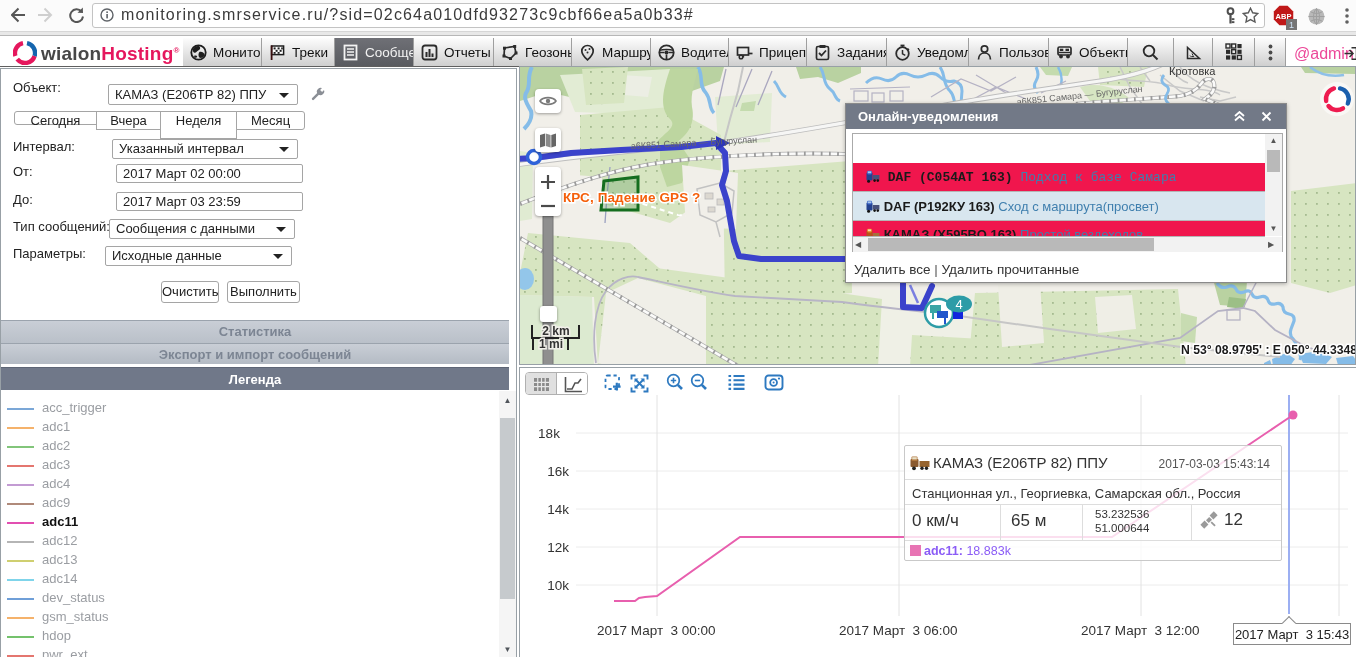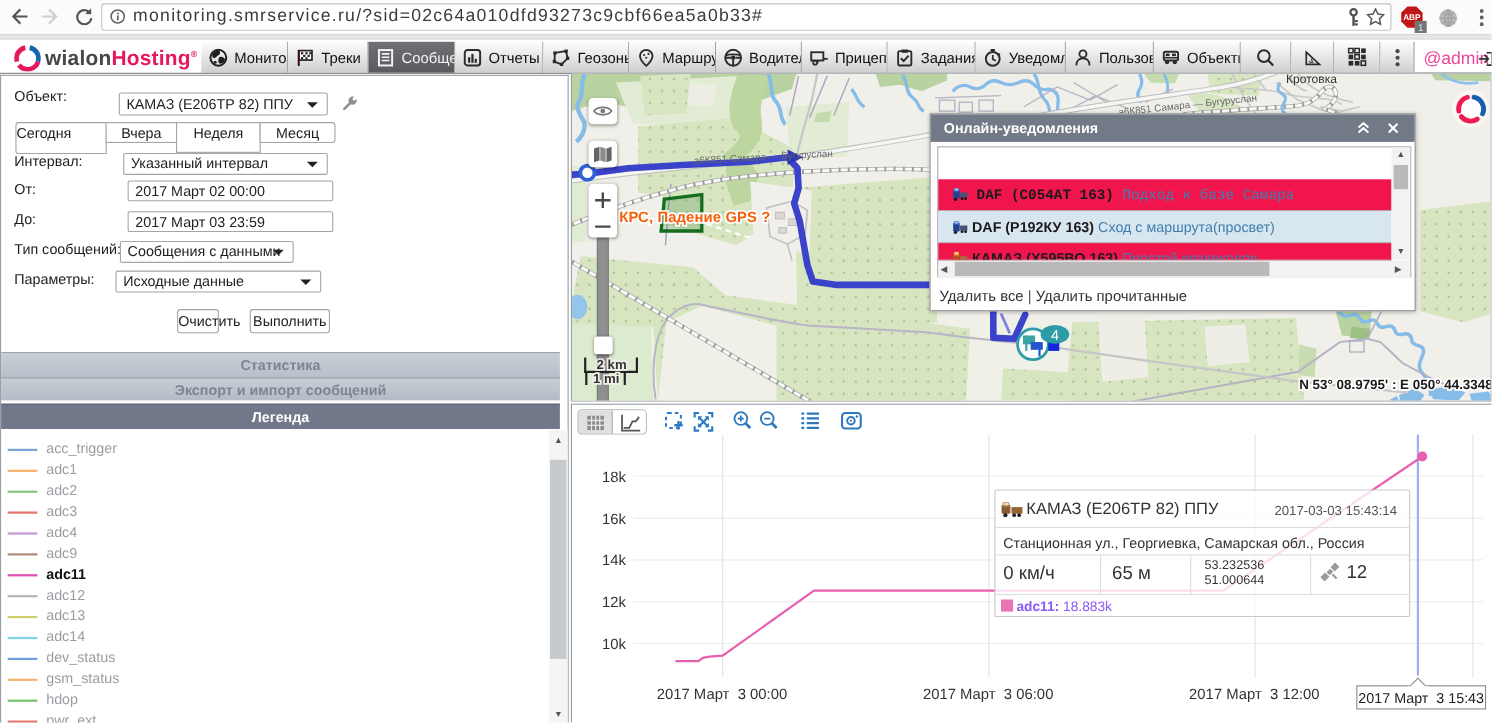--- a/index.html
+++ b/index.html
@@ -250,35 +250,35 @@
   <div id="lpanel"></div>
   <div class="flabel" style="left:13px;top:80px;">Объект:</div>
   <div class="ctl" style="left:108px;top:84px;width:190px;height:21px;line-height:19px;padding-left:6px;">КАМАЗ (Е206ТР 82) ППУ<span class="selarrow"></span></div>
   <svg class="abs" style="left:309px;top:86px" width="17" height="17" viewBox="0 0 17 17">
     <g transform="rotate(45 8.5 8.5)" fill="#8b8f96">
       <circle cx="8.5" cy="4.2" r="3.6"></circle>
       <rect x="7.1" y="-1" width="2.8" height="4.4" fill="#ffffff"></rect>
       <rect x="7.3" y="6.5" width="2.4" height="9.5" rx="1.2"></rect>
     </g>
   </svg>
-  <div class="ctl" style="left:14px;top:111px;width:83px;height:29px;line-height:17px;border-radius:3px 0 0 3px;">Сегодня</div>
+  <div class="ctl" style="left:14px;top:111px;width:83px;height:14px;text-align:center;line-height:17px;border-radius:3px 0 0 3px;">Сегодня</div>
   <div class="ctl" style="left:96px;top:111px;width:65px;height:19px;text-align:center;line-height:17px;border-radius:0;">Вчера</div>
   <div class="ctl" style="left:160px;top:111px;width:77px;height:28px;text-align:center;line-height:17px;border-radius:0;">Неделя</div>
   <div class="ctl" style="left:236px;top:111px;width:69px;height:19px;text-align:center;line-height:17px;border-radius:0 3px 3px 0;">Месяц</div>
   <div class="flabel" style="left:13px;top:139px;">Интервал:</div>
   <div class="ctl" style="left:112px;top:139px;width:186px;height:20px;line-height:18px;padding-left:6px;">Указанный интервал<span class="selarrow"></span></div>
   <div class="flabel" style="left:13px;top:164px;">От:</div>
   <div class="ctl" style="left:116px;top:164px;width:187px;height:19px;line-height:17px;padding-left:6px;">2017 Март 02 00:00</div>
   <div class="flabel" style="left:13px;top:192px;">До:</div>
   <div class="ctl" style="left:116px;top:192px;width:187px;height:19px;line-height:17px;padding-left:6px;">2017 Март 03 23:59</div>
   <div class="flabel" style="left:13px;top:219px;">Тип сообщений:</div>
-  <div class="ctl" style="left:109px;top:219px;width:158px;height:20px;line-height:18px;padding-left:6px;">Сообщения с данными<span class="selarrow"></span></div>
+  <div class="ctl" style="left:109px;top:219px;width:186px;height:20px;line-height:18px;padding-left:6px;">Сообщения с данными<span class="selarrow"></span></div>
   <div class="flabel" style="left:13px;top:246px;">Параметры:</div>
   <div class="ctl" style="left:105px;top:246px;width:187px;height:20px;line-height:18px;padding-left:6px;">Исходные данные<span class="selarrow"></span></div>
-  <div class="ctl" style="left:161px;top:281px;width:38px;height:22px;text-align:right;line-height:20px;border-radius:3px;">Очистить</div>
+  <div class="ctl" style="left:161px;top:281px;width:58px;height:22px;text-align:right;line-height:20px;border-radius:3px;">Очистить</div>
   <div class="ctl" style="left:227px;top:281px;width:73px;height:22px;text-align:center;line-height:20px;border-radius:3px;">Выполнить</div>
   <div class="secbar" style="top:320px;height:31px;line-height:21px;background:linear-gradient(#c9ced6,#b4bbc4);color:#7c8593;border-top:1px solid #9ba3ad;">Статистика</div>
   <div class="secbar" style="top:343px;height:21px;line-height:21px;background:linear-gradient(#c9ced6,#b4bbc4);color:#7c8593;border-top:1px solid #9ba3ad;">Экспорт и импорт сообщений</div>
   <div class="secbar" style="top:367px;height:23px;line-height:23px;background:#707889;color:#fff;border-top:1px solid #5d6575;">Легенда</div>
   <div id="legend">
   <div class="litem" style="top:399px;">
         <div class="ln" style="background:#7ba7d7"></div>
         <div class="tx" style="">acc_trigger</div>
       </div>
   <div class="litem" style="top:418px;">
@@ -648,21 +648,21 @@
     </div>
     <div class="abs" style="left:244px;top:5px;">
       <svg width="20" height="19" viewBox="0 0 20 19">
           <rect x="1.5" y="2.5" width="17" height="14" rx="3" fill="none" stroke="#2d79c0" stroke-width="1.9"></rect>
           <circle cx="9.6" cy="9.5" r="3.4" fill="none" stroke="#2d79c0" stroke-width="1.8"></circle>
           <circle cx="9.6" cy="9.5" r="1" fill="#2d79c0"></circle>
           <circle cx="15" cy="5.6" r="1.1" fill="#2d79c0"></circle>
         </svg>
     </div>
 
-    <div class="cylab" style="left:9px;top:58px;">18k</div>
+    <div class="cylab" style="left:9px;top:58px;text-align:center;">18k</div>
     <div class="cylab" style="left:9px;top:96px;">16k</div>
     <div class="cylab" style="left:9px;top:134px;">14k</div>
     <div class="cylab" style="left:9px;top:172px;">12k</div>
     <div class="cylab" style="left:9px;top:210px;">10k</div>
     <div class="cxlab" style="left:77px;top:255px;">2017 Март&nbsp; 3 00:00</div>
     <div class="cxlab" style="left:319px;top:255px;">2017 Март&nbsp; 3 06:00</div>
     <div class="cxlab" style="left:561px;top:255px;">2017 Март&nbsp; 3 12:00</div>
 
     <div class="abs" style="left:713px;top:255px;width:118px;height:22px;background:#fff;border:1px solid #8a8a8a;text-align:center;line-height:21px;font-size:13px;color:#222;white-space:nowrap;">2017 Март&nbsp; 3 15:43
       <div class="abs" style="left:50px;top:-6px;width:10px;height:10px;background:#fff;border-left:1px solid #8a8a8a;border-top:1px solid #8a8a8a;transform:rotate(45deg);"></div>

